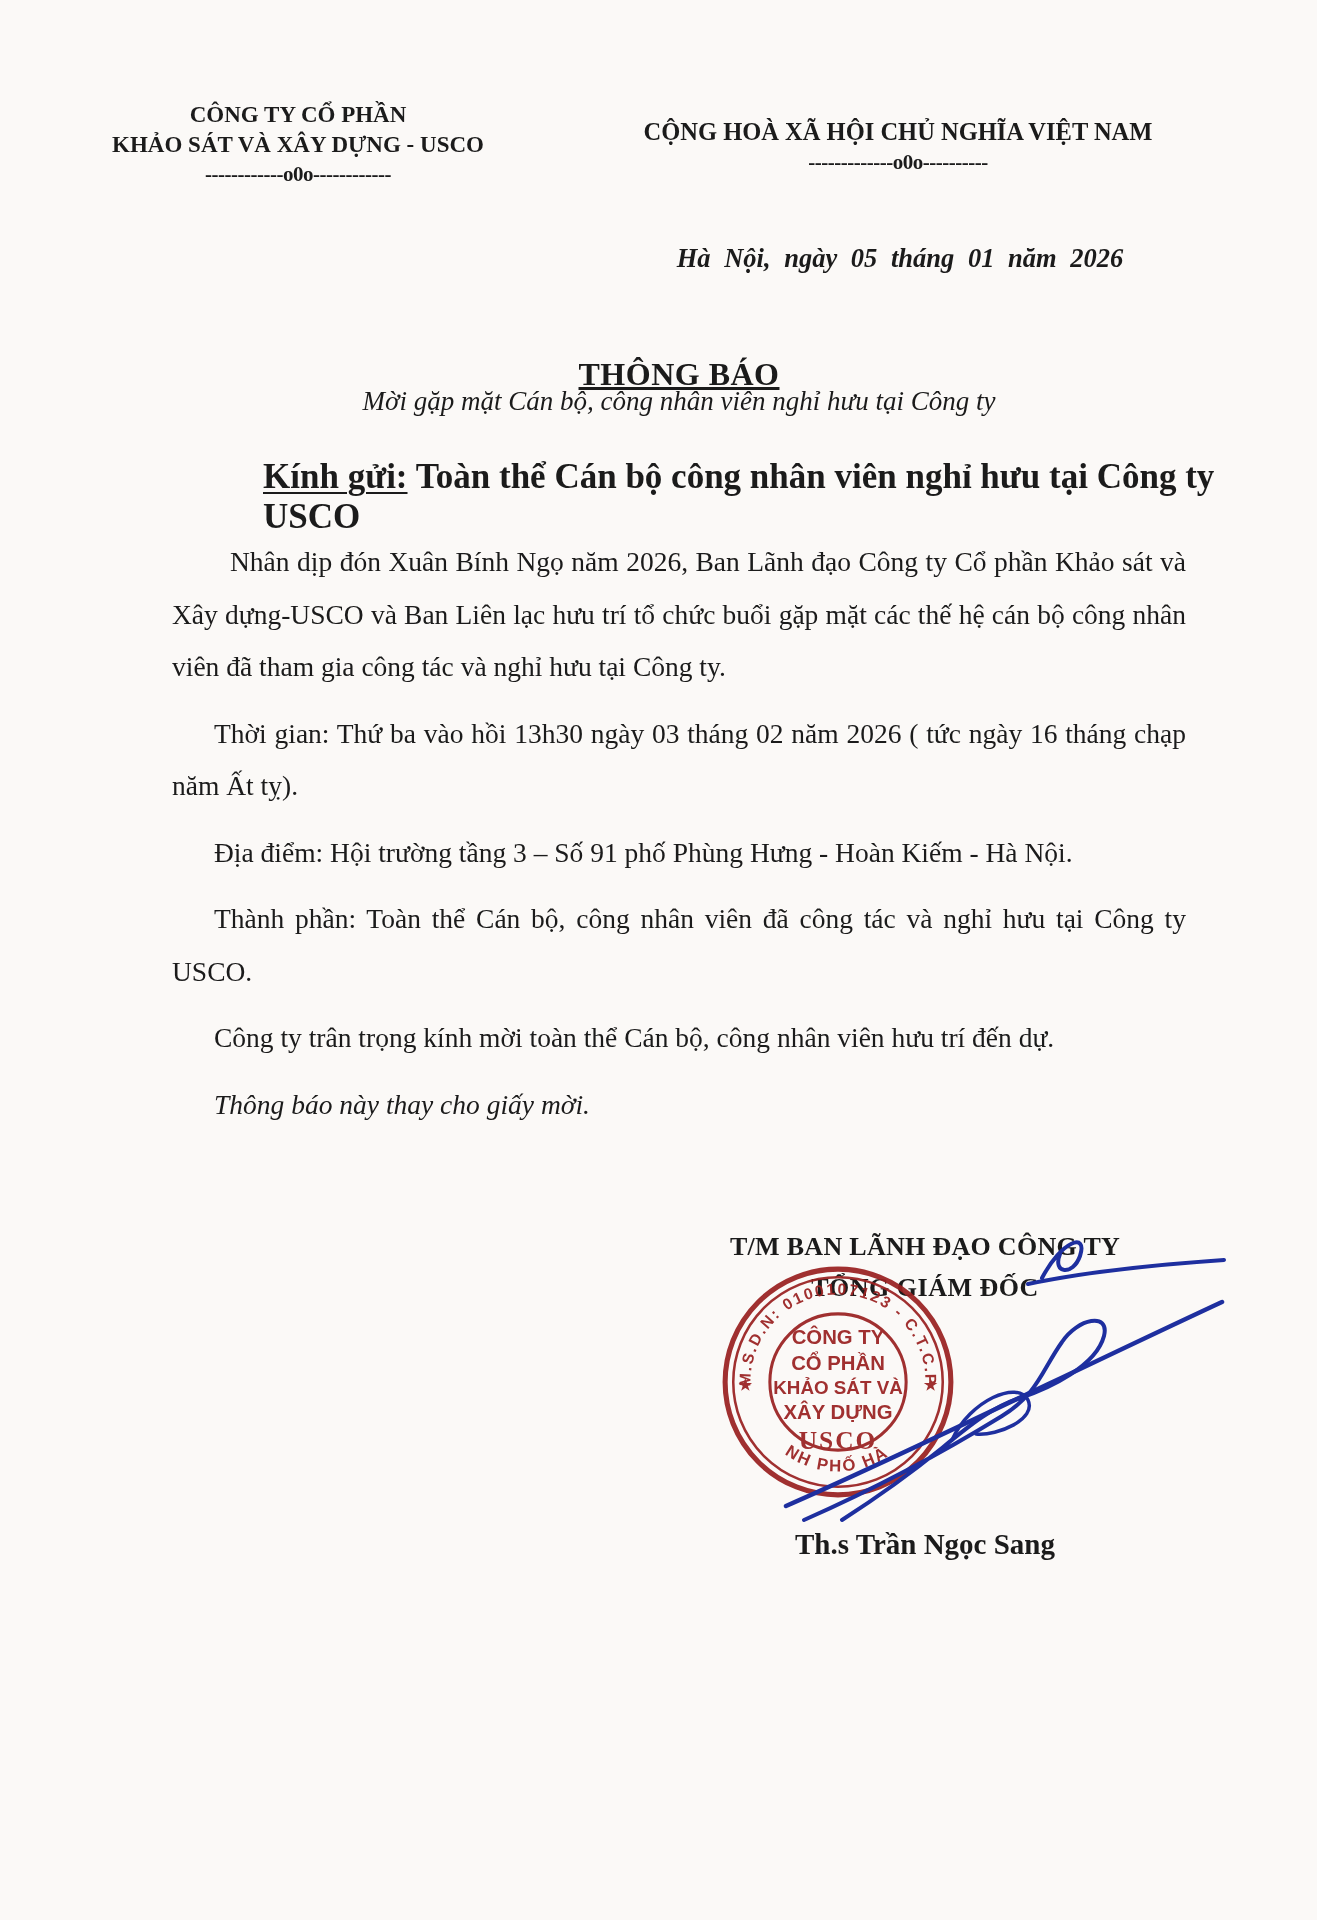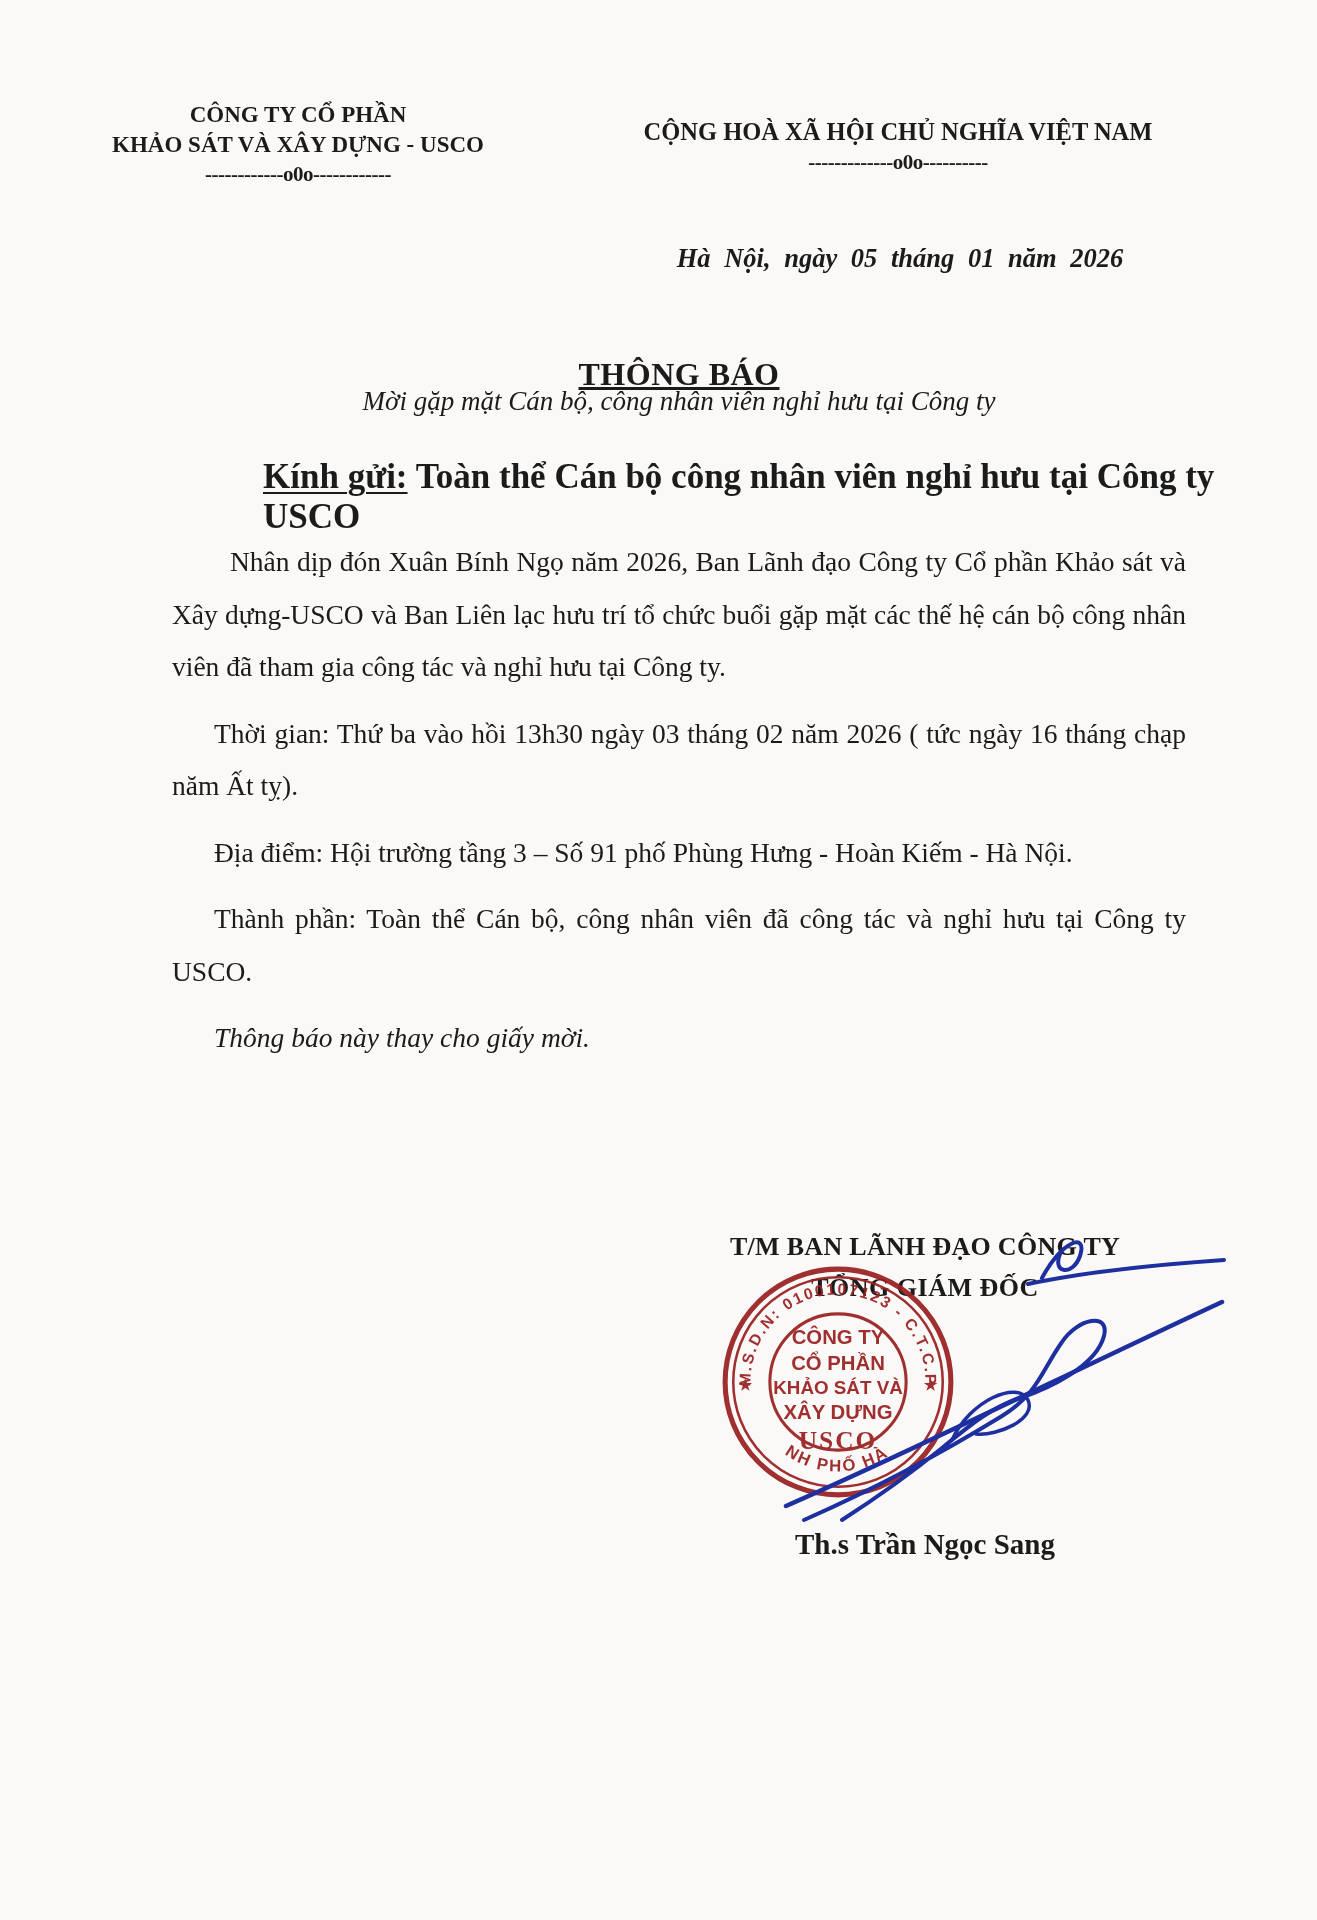--- a/index.html
+++ b/index.html
@@ -68,20 +68,21 @@
 <div class="abs doc-title center">THÔNG BÁO</div>
 <div class="abs doc-subtitle center">Mời gặp mặt Cán bộ, công nhân viên nghỉ hưu tại Công ty</div>
 
 <div class="abs salutation"><span class="lbl">Kính gửi:</span><span> Toàn thể Cán bộ công nhân viên nghỉ hưu tại Công ty USCO</span></div>
 
 <div class="abs content">
   <p class="first">Nhân dịp đón Xuân Bính Ngọ năm 2026, Ban Lãnh đạo Công ty Cổ phần Khảo sát và Xây dựng-USCO và Ban Liên lạc hưu trí tổ chức buổi gặp mặt các thế hệ cán bộ công nhân viên đã tham gia công tác và nghỉ hưu tại Công ty.</p>
   <p>Thời gian: Thứ ba vào hồi 13h30 ngày 03 tháng 02 năm 2026 ( tức ngày 16 tháng chạp năm Ất tỵ).</p>
   <p>Địa điểm: Hội trường tầng 3 – Số 91 phố Phùng Hưng - Hoàn Kiếm - Hà Nội.</p>
   <p>Thành phần: Toàn thể Cán bộ, công nhân viên đã công tác và nghỉ hưu tại Công ty USCO.</p>
+  <p>Công ty trân trọng kính mời toàn thể Cán bộ, công nhân viên hưu trí đến dự.</p>
   <p class="em">Thông báo này thay cho giấy mời.</p>
 </div>
 
 <div class="abs sig-block center">
   <div class="s1">T/M BAN LÃNH ĐẠO CÔNG TY</div>
   <div class="s2">TỔNG GIÁM ĐỐC</div>
 </div>
 <div class="abs sig-name center">Th.s Trần Ngọc Sang</div>
 
 <div class="abs stamp-wrap">

